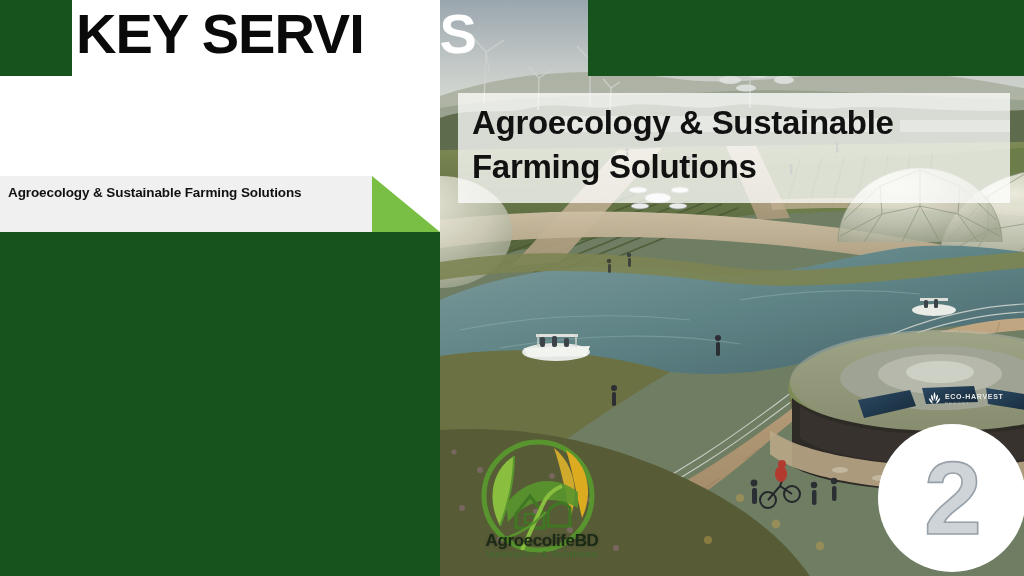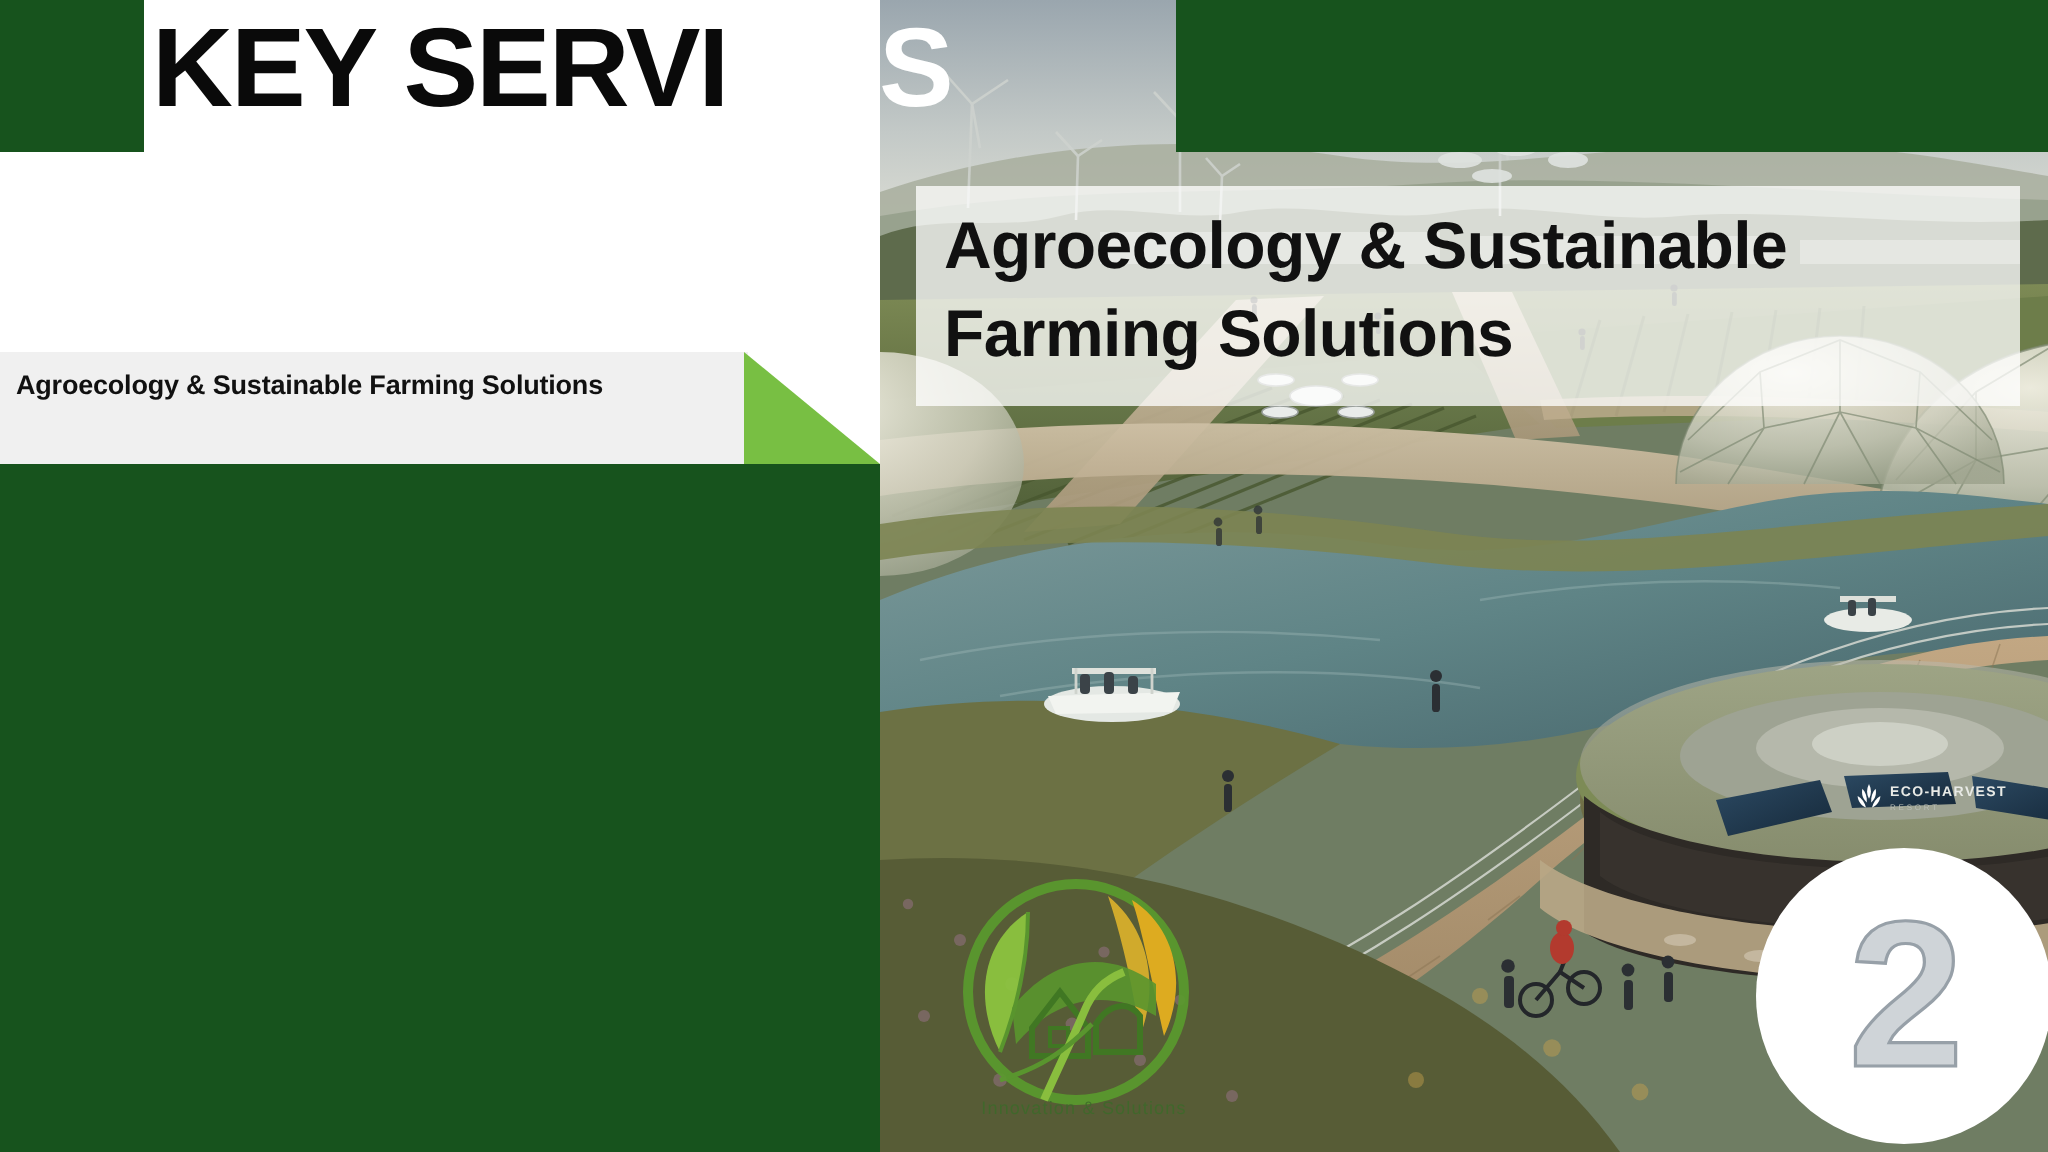--- a/index.html
+++ b/index.html
@@ -144,21 +144,21 @@
     color:#1b2a16;
     letter-spacing:-0.4px;
     z-index:25;
     text-shadow:0 0 3px rgba(0,0,0,0.25);
   }
   .logo-tag {
     position:absolute; left:462px; top:549px;
     width:160px;
     text-align:center;
     font-size:9px;
-    font-weight:normal;
+    font-weight:bold;
     color:#3d6a2a;
     letter-spacing:0.6px;
     z-index:25;
     opacity:0.85;
   }
 
   
   .resort-sign {
     position:absolute; left:928px; top:392px;
     z-index:18;
@@ -524,15 +524,16 @@
     <path d="M44,22 C44,44 40,66 30,92" fill="none" stroke="#5a9a2e" stroke-width="2"></path>
     <path d="M36,70 C56,44 84,40 108,58 L108,74 C84,60 58,64 38,88 Z" fill="#5a9a2e" opacity="0.9"></path>
     <g fill="none" stroke="#3f7a22" stroke-width="3">
       <path d="M46,80 L60,62 L74,80 L74,94 L46,94 Z"></path>
       <path d="M78,78 C84,68 94,66 100,74 L100,92 L78,92 Z"></path>
     </g>
     <rect x="55" y="80" width="9" height="9" fill="none" stroke="#3f7a22" stroke-width="2"></rect>
     <path d="M52,116 C60,98 66,86 72,72 C76,62 82,56 92,52" fill="none" stroke="#8dc63f" stroke-width="4"></path>
     <path d="M30,106 C50,100 62,92 76,78" fill="none" stroke="#5a9a2e" stroke-width="2.4"></path>
   </svg>
+  <div class="logo-name">AgroecolifeBD</div>
   <div class="logo-tag">Innovation  &amp;  Solutions</div>
 
 </div>
 
 </body></html>

